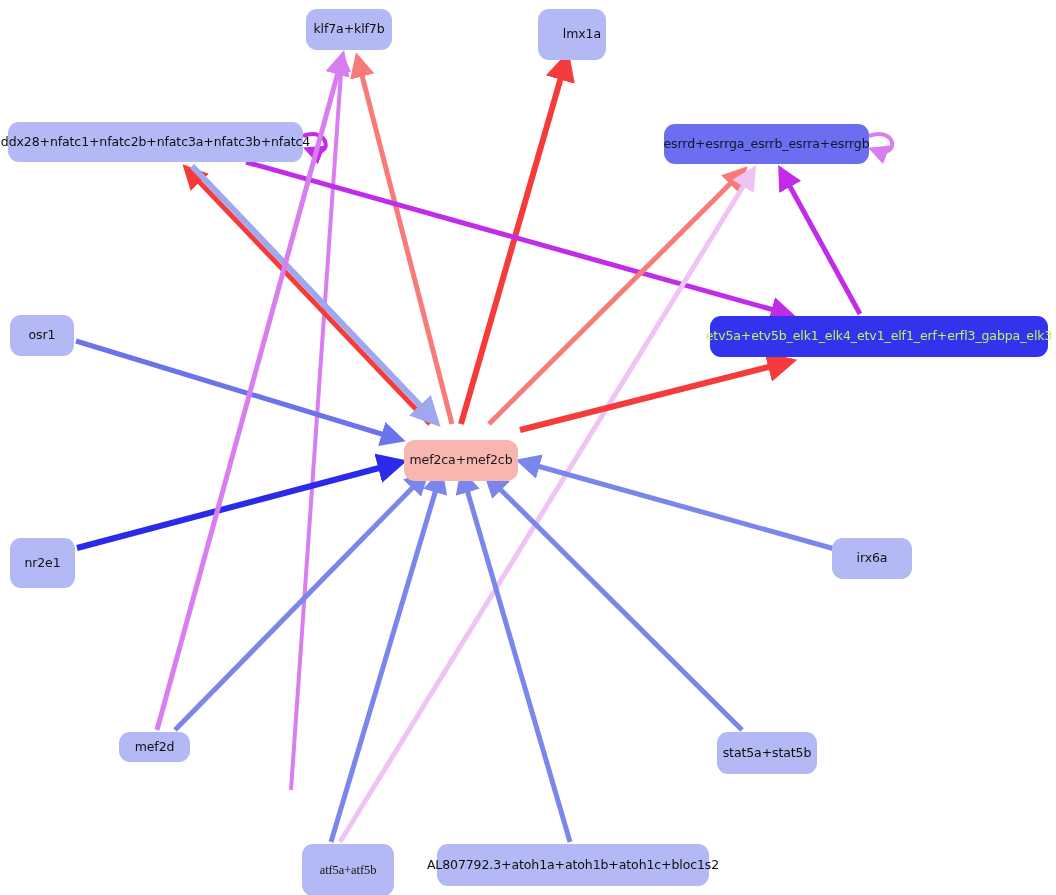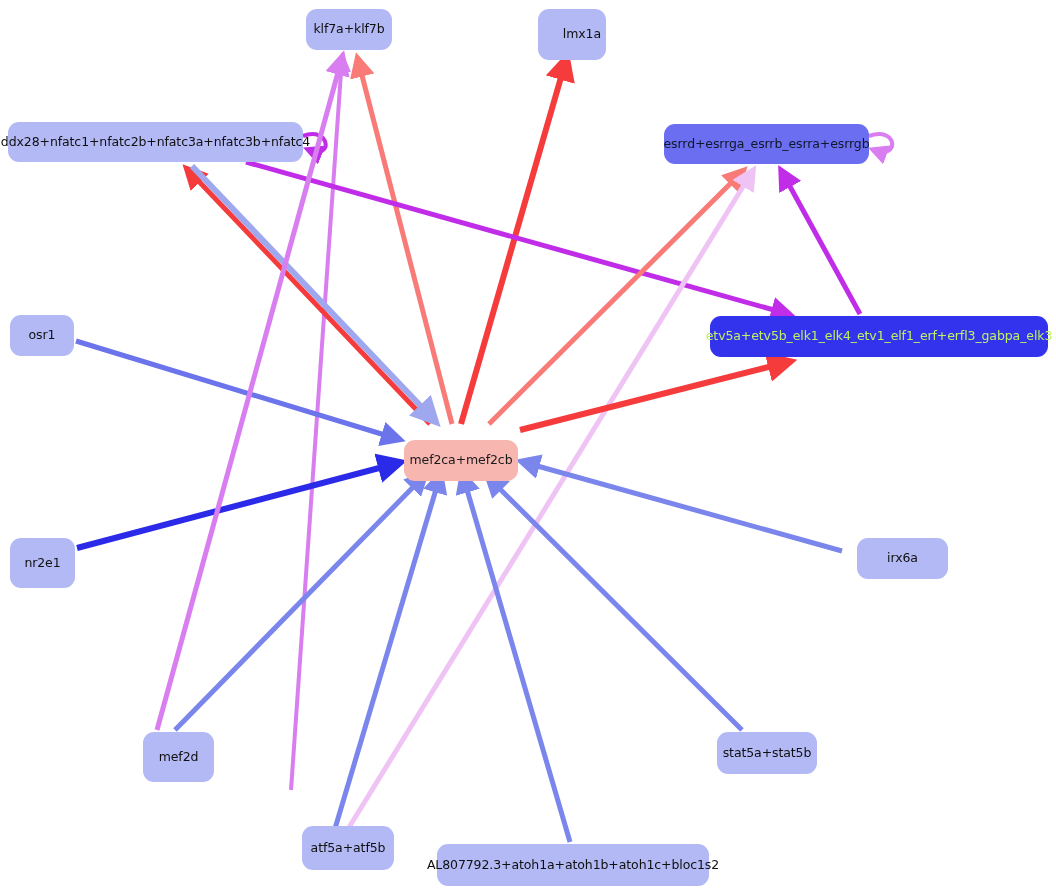--- a/index.html
+++ b/index.html
@@ -165,33 +165,33 @@
     </div>
 
     <div class="gnode target" style="left:404px; top:428px; width:114px; height:41px;margin-top:12px;">
       <span>mef2ca+mef2cb</span>
     </div>
 
     <div class="gnode light" style="left:10px; top:538px; width:65px; height:50px;">
       <span>nr2e1</span>
     </div>
 
-    <div class="gnode light" style="left:857px; top:538px; width:91px; height:41px;">
+    <div class="gnode light" style="left:832px; top:538px; width:80px; height:41px;">
       <span>irx6a</span>
     </div>
 
-    <div class="gnode light" style="left:119px; top:732px; width:71px; height:50px;margin-left:24px;">
+    <div class="gnode light" style="left:119px; top:732px; width:71px; height:30px;">
       <span>mef2d</span>
     </div>
 
     <div class="gnode light" style="left:717px; top:732px; width:100px; height:42px;">
       <span>stat5a+stat5b</span>
     </div>
 
-    <div class="gnode light" style="left:302px; top:826px; width:92px; height:44px;">
+    <div class="gnode light" style="left:302px; top:844px; width:92px; height:52px;font-family:Liberation Serif, serif;">
       <span>atf5a+atf5b</span>
     </div>
 
     <div class="gnode light" style="left:437px; top:844px; width:272px; height:42px;">
       <span>AL807792.3+atoh1a+atoh1b+atoh1c+bloc1s2</span>
     </div>
 
   </div>
 </div>
 

